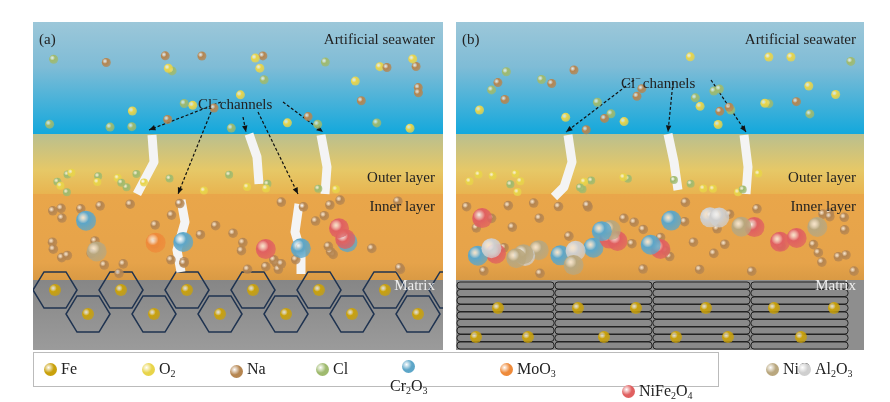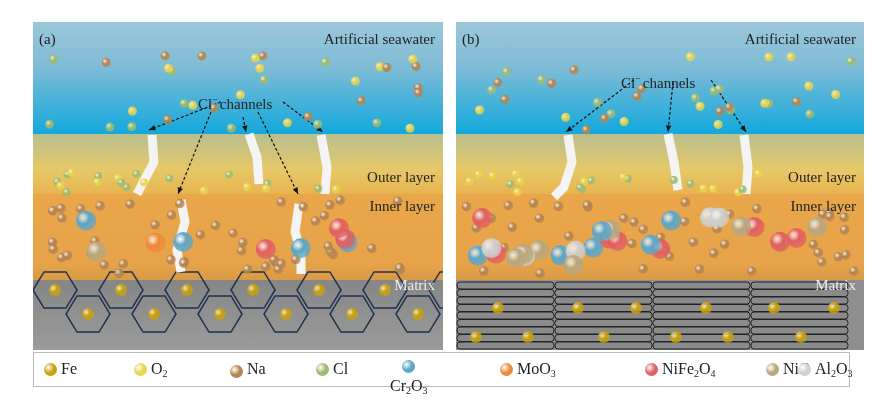--- a/index.html
+++ b/index.html
@@ -6,21 +6,21 @@
   body{width:890px;height:402px;position:relative;overflow:hidden;font-family:"Liberation Serif","DejaVu Serif",serif;}
   .panel{position:absolute;top:22px;height:133px;overflow:hidden;}
   #panel-a{left:33px;width:410px;}
   #panel-b{left:456px;width:408px;}
   .sea{position:absolute;left:0;top:0;width:100%;height:112px;background:linear-gradient(#9cc7d9,#7fbcd6 40%,#13a8dc 100%);}
   .outer{position:absolute;left:0;top:112px;width:100%;height:60px;background:linear-gradient(#b9bf8f,#e6c867 60%,#e8b450);}
   .inner{position:absolute;left:0;top:172px;width:100%;height:86px;background:linear-gradient(#e9a64a,#e6a34a 80%,#d99a44);}
   .matrix{position:absolute;left:0;top:258px;width:100%;height:70px;background:linear-gradient(#868686,#9b9b9b);}
   svg.layer{position:absolute;left:0;top:0;}
   .lbl{position:absolute;font-size:15px;color:#222;white-space:nowrap;}
-  .legend{position:absolute;left:33px;top:352px;width:817px;height:35px;border:1px solid #bbb;box-sizing:border-box;}
+  .legend{position:absolute;left:33px;top:352px;width:686px;height:35px;border:1px solid #bbb;box-sizing:border-box;}
   .leg-item{position:absolute;top:7px;font-size:16px;color:#222;display:flex;align-items:center;gap:4px;white-space:nowrap;}
   .ball{width:13px;height:13px;border-radius:50%;display:inline-block;}
   sub{font-size:10px;vertical-align:-3px;}
 </style>
 </head>
 <body>
 
 <div class="panel" id="panel-a" style="height:328px;top:22px;">
   <div class="sea"></div>
   <div class="outer"></div>
@@ -498,41 +498,41 @@
   <span class="lbl" style="right:8px;top:147px;">Outer layer</span>
   <span class="lbl" style="right:8px;top:176px;">Inner layer</span>
   <span class="lbl" style="right:8px;top:255px;color:#eee;">Matrix</span>
 </div>
 
 <div class="legend" id="legend">
     <div class="leg-item" style="left: 10px;">
       <span class="ball" style="background: radial-gradient(circle at 35% 35%, rgb(255, 255, 255) 0%, rgb(201, 161, 12) 45%, rgb(201, 161, 12) 100%);"></span>
       <span><span>Fe</span></span>
     </div>
-    <div class="leg-item" style="left: 100px;">
+    <div class="leg-item" style="left: 108px;">
       <span class="ball" style="background: radial-gradient(circle at 35% 35%, rgb(255, 255, 255) 0%, rgb(232, 212, 74) 45%, rgb(232, 212, 74) 100%);"></span>
       <span><span>O</span><sub>2</sub></span>
     </div>
     <div class="leg-item" style="left: 196px; align-items: flex-end;">
       <span class="ball" style="background: radial-gradient(circle at 35% 35%, rgb(255, 255, 255) 0%, rgb(181, 133, 80) 45%, rgb(181, 133, 80) 100%);"></span>
       <span><span>Na</span></span>
     </div>
     <div class="leg-item" style="left: 282px;">
       <span class="ball" style="background: radial-gradient(circle at 35% 35%, rgb(255, 255, 255) 0%, rgb(159, 186, 110) 45%, rgb(159, 186, 110) 100%);"></span>
       <span><span>Cl</span></span>
     </div>
     <div class="leg-item" style="left: 356px; flex-direction: column;">
       <span class="ball" style="background: radial-gradient(circle at 35% 35%, rgb(255, 255, 255) 0%, rgb(93, 166, 200) 45%, rgb(93, 166, 200) 100%);"></span>
       <span><span>Cr</span><sub>2</sub><span>O</span><sub>3</sub></span>
     </div>
     <div class="leg-item" style="left: 466px;">
       <span class="ball" style="background: radial-gradient(circle at 35% 35%, rgb(255, 255, 255) 0%, rgb(238, 138, 58) 45%, rgb(238, 138, 58) 100%);"></span>
       <span><span>MoO</span><sub>3</sub></span>
     </div>
-    <div class="leg-item" style="left: 611px;">
+    <div class="leg-item" style="left: 588px; margin-top: 22px;">
       <span class="ball" style="background: radial-gradient(circle at 35% 35%, rgb(255, 255, 255) 0%, rgb(224, 96, 96) 45%, rgb(224, 96, 96) 100%);"></span>
       <span><span>NiFe</span><sub>2</sub><span>O</span><sub>4</sub></span>
     </div>
     <div class="leg-item" style="left: 732px;">
       <span class="ball" style="background: radial-gradient(circle at 35% 35%, rgb(255, 255, 255) 0%, rgb(185, 167, 126) 45%, rgb(185, 167, 126) 100%);"></span>
       <span><span>NiO</span></span>
     </div>
     <div class="leg-item" style="left: 764px;">
       <span class="ball" style="background: radial-gradient(circle at 35% 35%, rgb(255, 255, 255) 0%, rgb(207, 207, 207) 45%, rgb(207, 207, 207) 100%);"></span>
       <span><span>Al</span><sub>2</sub><span>O</span><sub>3</sub></span>

